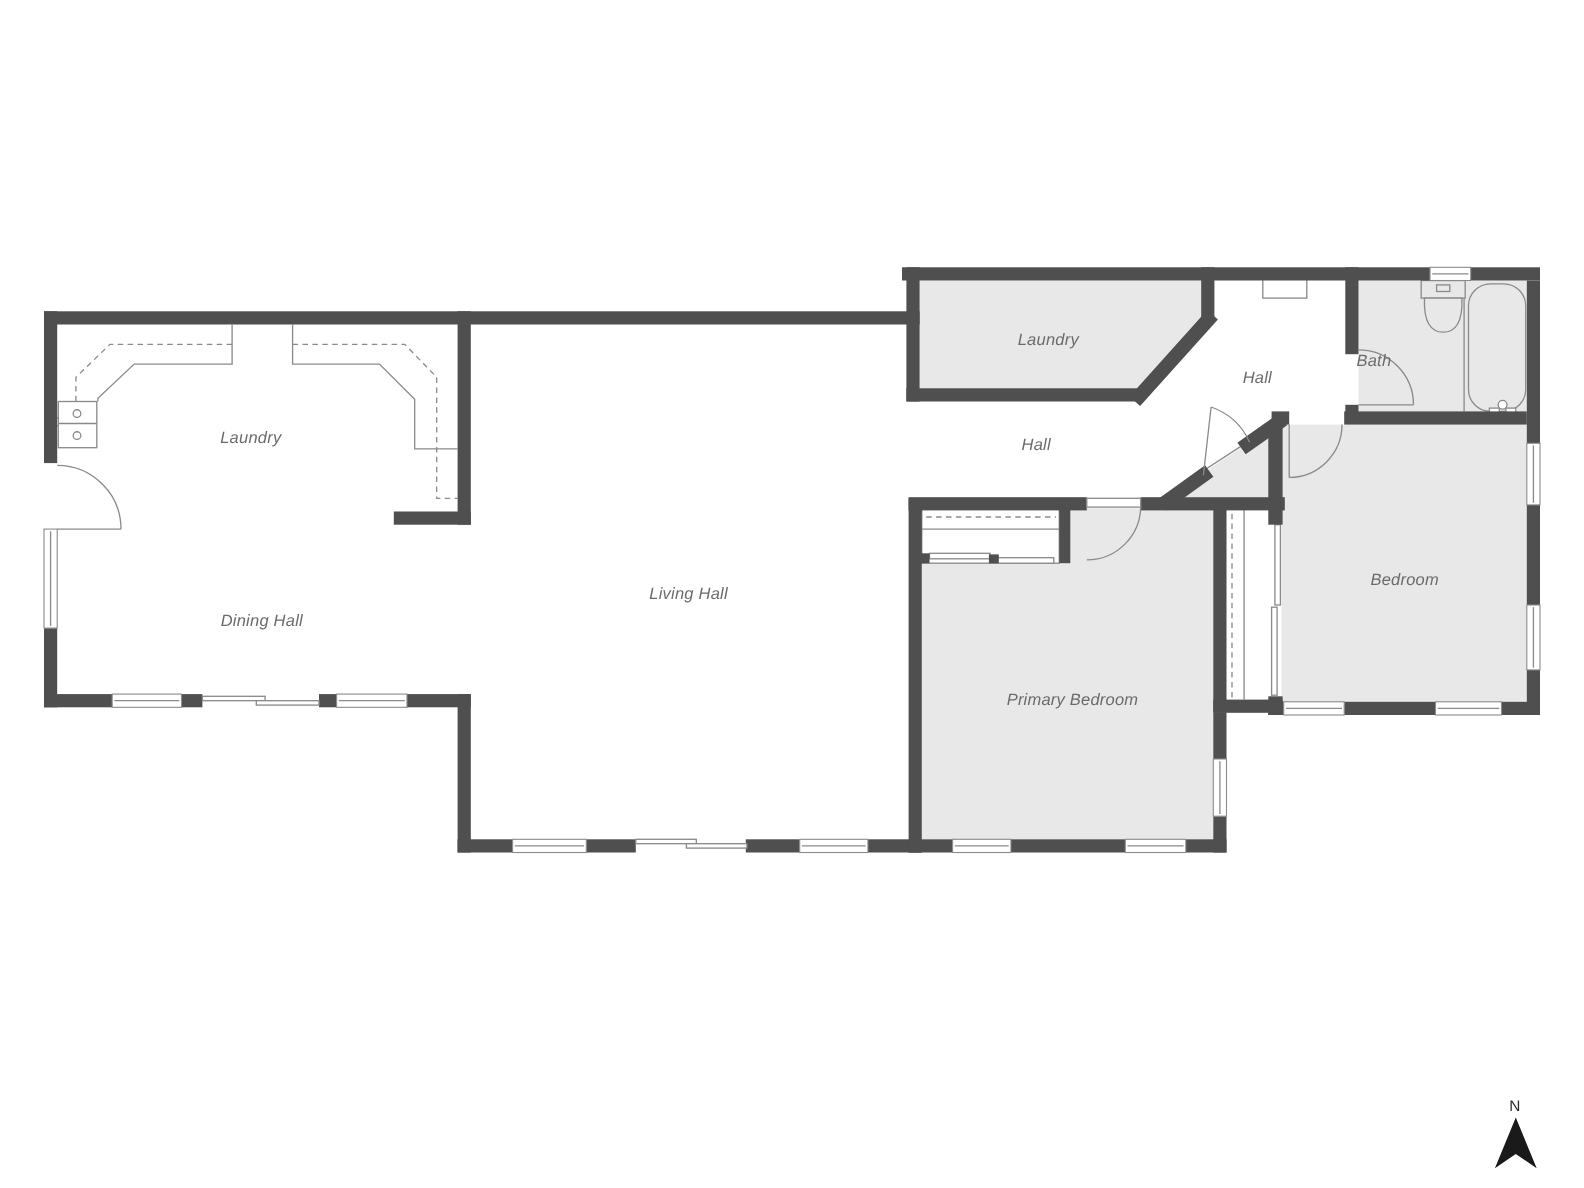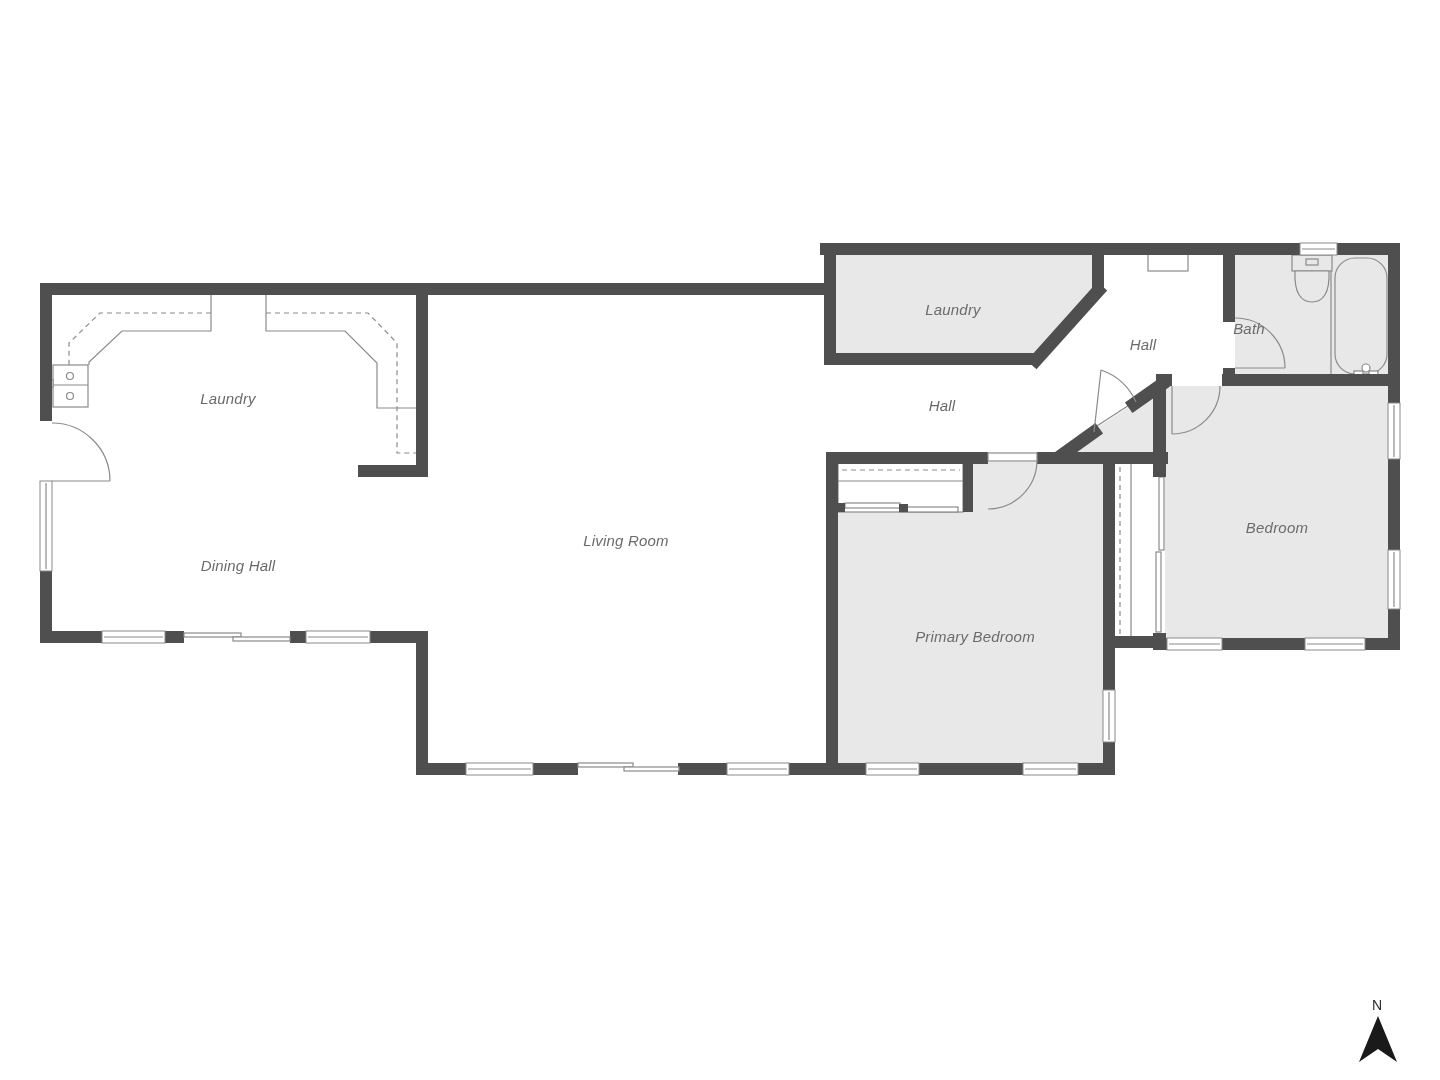--- a/index.html
+++ b/index.html
@@ -216,21 +216,21 @@
         <line class="thin" x1="1094" y1="432" x2="1101" y2="370"></line>
         <path class="thin" d="M 1101,370 A 60,60 0 0 1 1136,402"></path>
       </g>
     </g>
 
     <polygon class="north" points="1378,1016 1397,1062 1378,1049 1359,1062"></polygon>
   </svg>
 
   <div class="room-label" style="left:228px;top:398px">Laundry</div>
   <div class="room-label" style="left:238px;top:565px">Dining Hall</div>
-  <div class="room-label" style="left:626px;top:540px">Living Room</div>
+  <div class="room-label" style="left:626px;top:540px">Living Hall</div>
   <div class="room-label" style="left:942px;top:405px">Hall</div>
   <div class="room-label" style="left:953px;top:309px">Laundry</div>
   <div class="room-label" style="left:1143px;top:344px">Hall</div>
   <div class="room-label" style="left:1249px;top:328px">Bath</div>
   <div class="room-label" style="left:1277px;top:527px">Bedroom</div>
   <div class="room-label" style="left:975px;top:636px">Primary Bedroom</div>
   <div class="compass-n" style="left:1377px;top:1005px">N</div>
 </div>
 
 </body></html>

